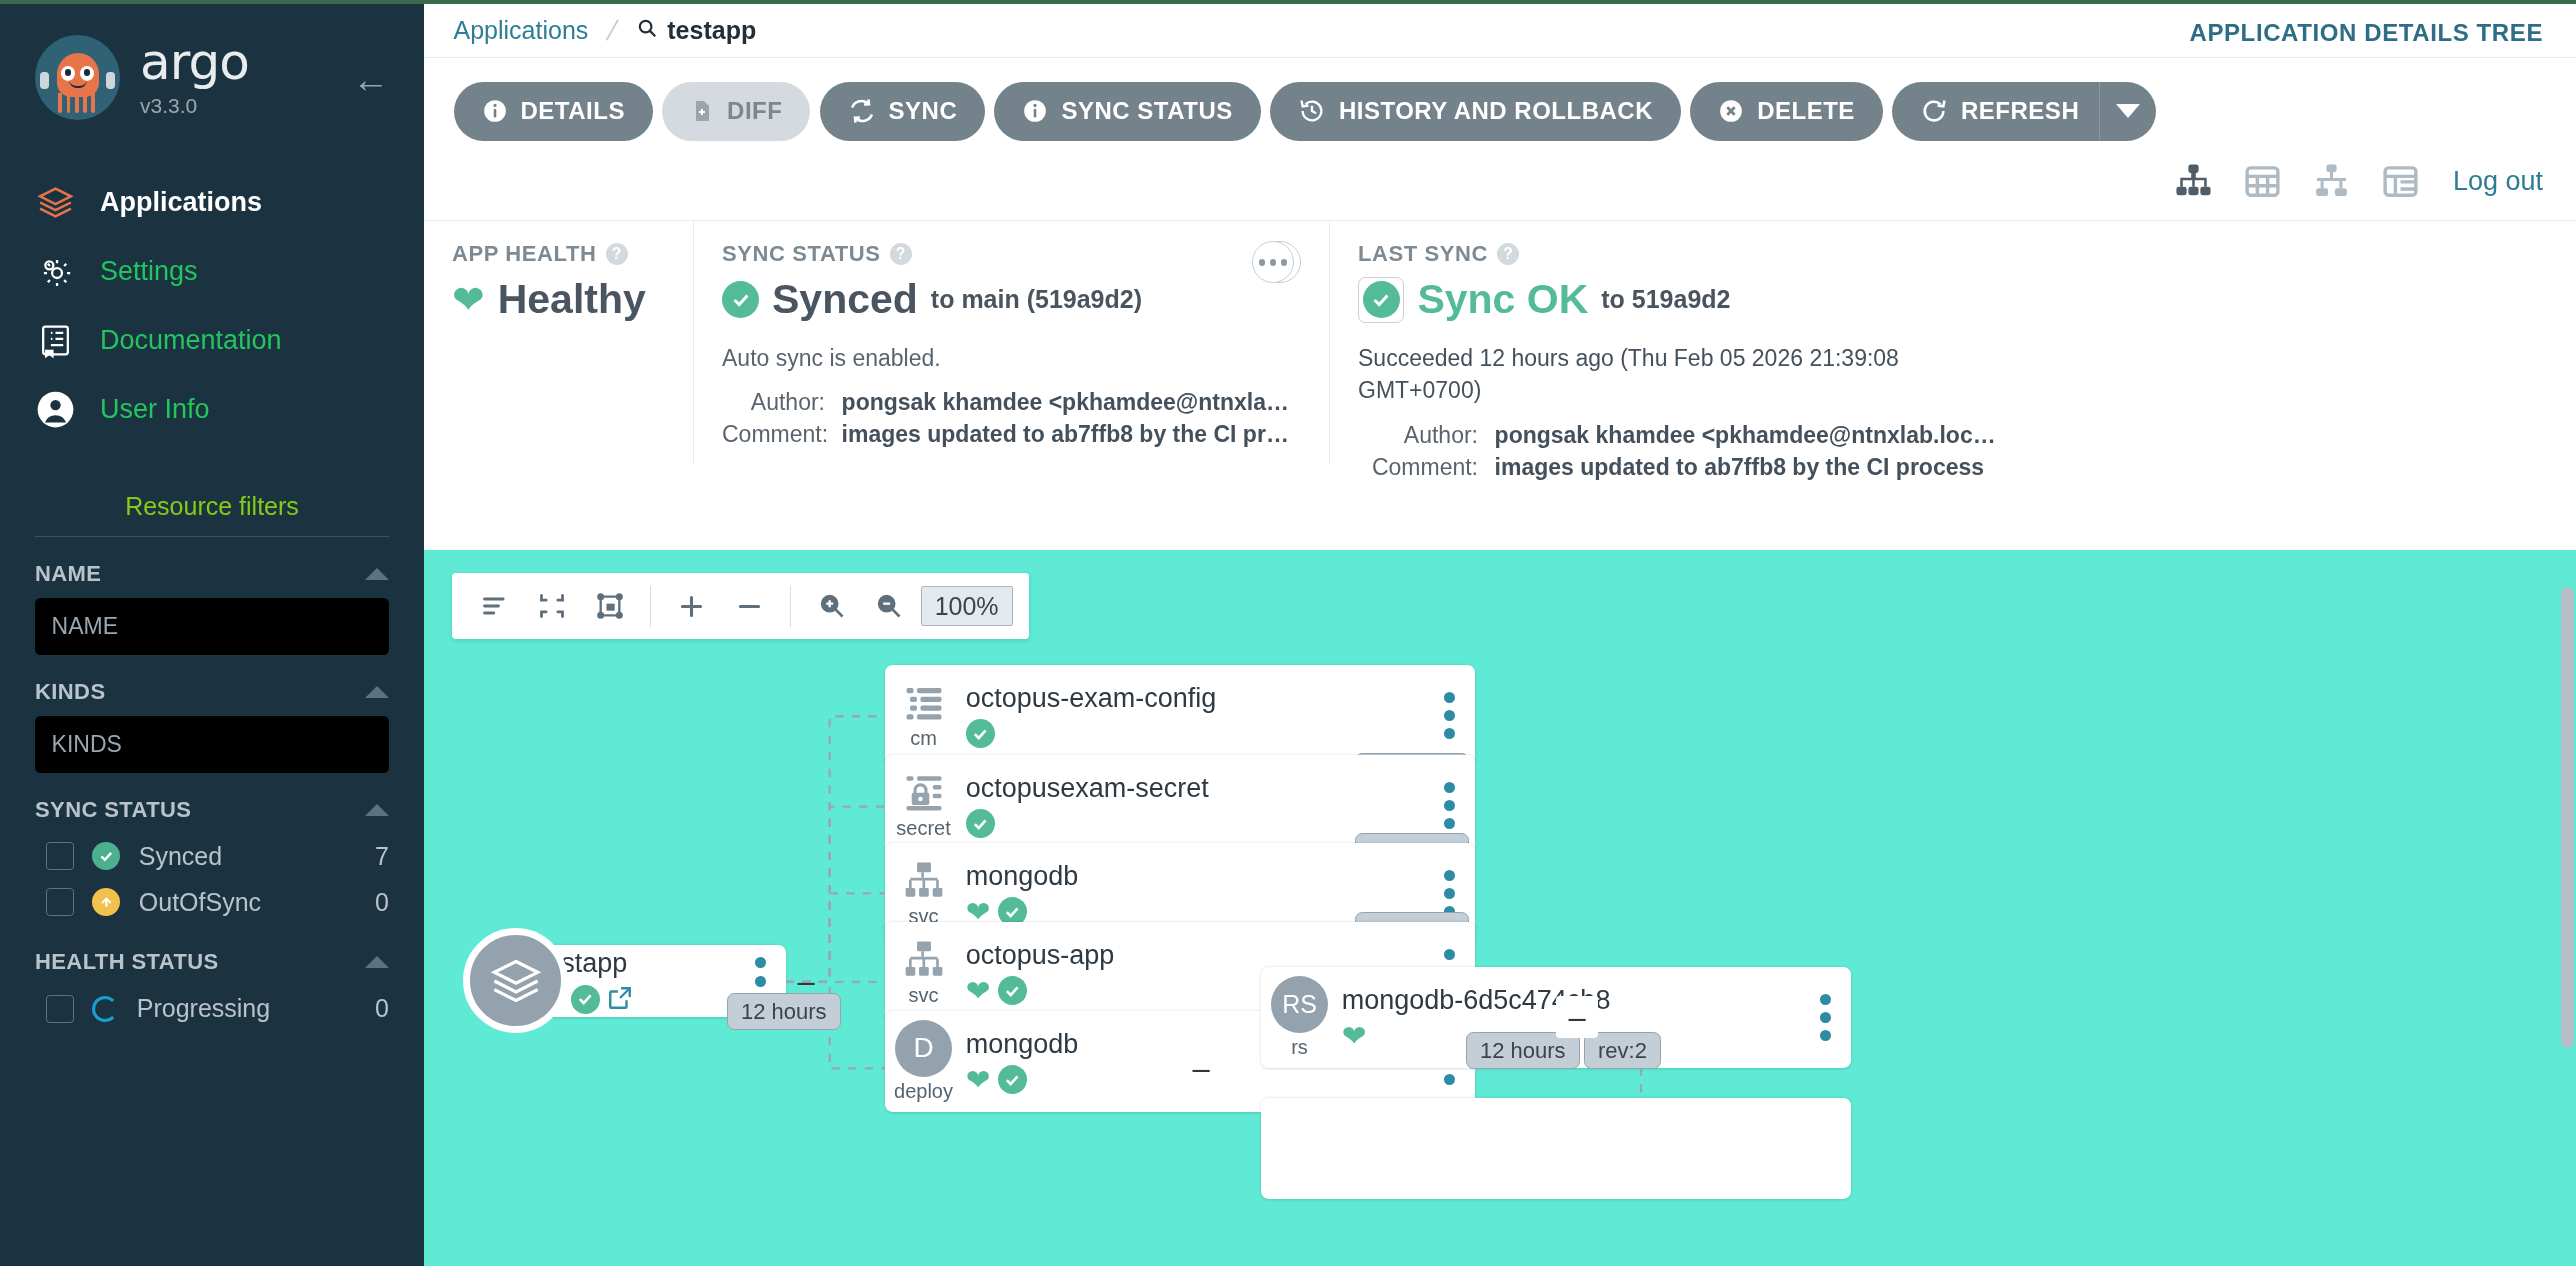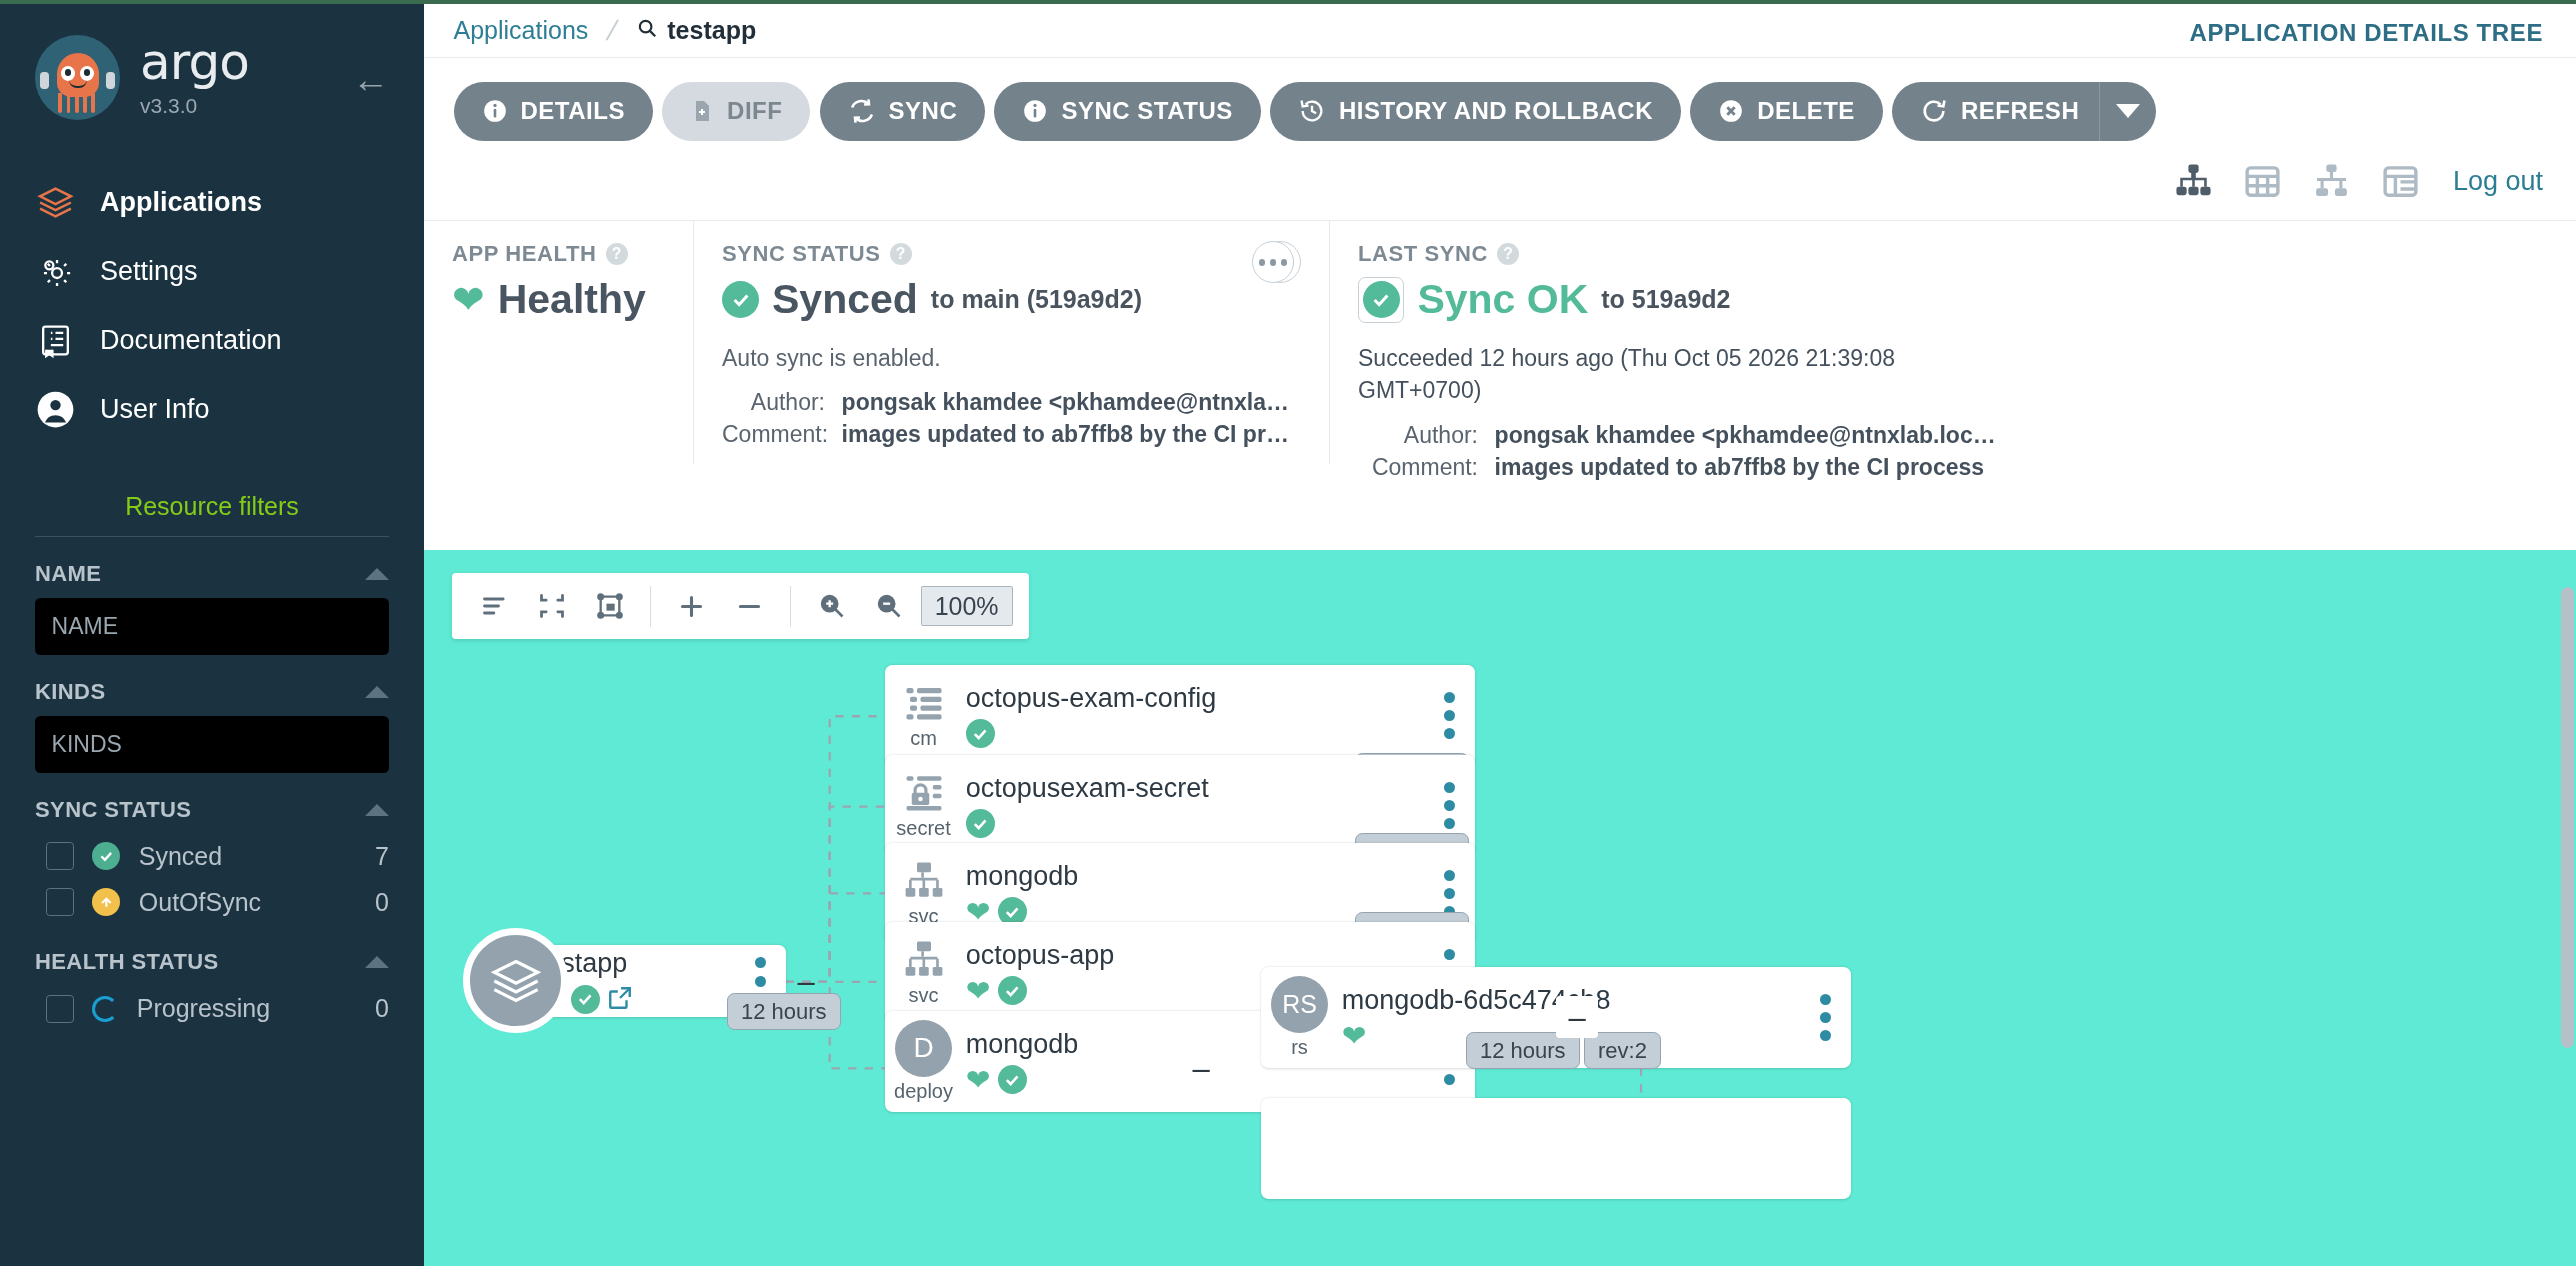--- a/index.html
+++ b/index.html
@@ -44,21 +44,21 @@
   .collapse-arrow {
     position: absolute; right: 35px; top: 57px;
     color: #97a3ac; font-size: 37px; line-height: 1; cursor: pointer;
   }
 
   .nav { margin-top: 48px; }
   .nav-item {
     display: flex; align-items: center; gap: 24px;
     padding: 14px 0 14px 35px; cursor: pointer;
   }
-  .nav-item .nav-label { font-size: 27px; color: #ffffff; }
+  .nav-item .nav-label { font-size: 27px; color: #22c55e; }
   .nav-item.active .nav-label { color: #fff; font-weight: 700; }
   .nav-ico { width: 41px; height: 41px; flex: none; display:flex; align-items:center; justify-content:center;}
 
   .filters-title {
     text-align: center; color: #84cc16; font-size: 25px;
     margin-top: 48px; padding-bottom: 14.8px;
   }
   .filters-rule { height:0.9px; background:#3b5361; margin: 0 35px; }
   .fgroup { padding: 0 35px; }
   .fgroup-head {
@@ -517,21 +517,21 @@
           <span class="check-boxed">
             <span class="check-circle">
               <svg width="22" height="22" viewBox="0 0 24 24" fill="none" stroke="#fff" stroke-width="3.2">
                   <polyline points="5,12 10,17 19,7"></polyline>
                 </svg>
             </span>
           </span>
           <span class="big green">Sync OK</span>
           <span class="sub">to 519a9d2</span>
         </div>
-        <div class="succeeded">Succeeded 12 hours ago (Thu Oct 05 2026 21:39:08 GMT+0700)</div>
+        <div class="succeeded">Succeeded 12 hours ago (Thu Feb 05 2026 21:39:08 GMT+0700)</div>
         <div class="meta">
           <div class="meta-row">
             <span class="meta-k">Author:</span>
             <span class="meta-v">pongsak khamdee &lt;pkhamdee@ntnxlab.loc…</span>
           </div>
           <div class="meta-row">
             <span class="meta-k">Comment:</span>
             <span class="meta-v">images updated to ab7ffb8 by the CI process</span>
           </div>
         </div>

